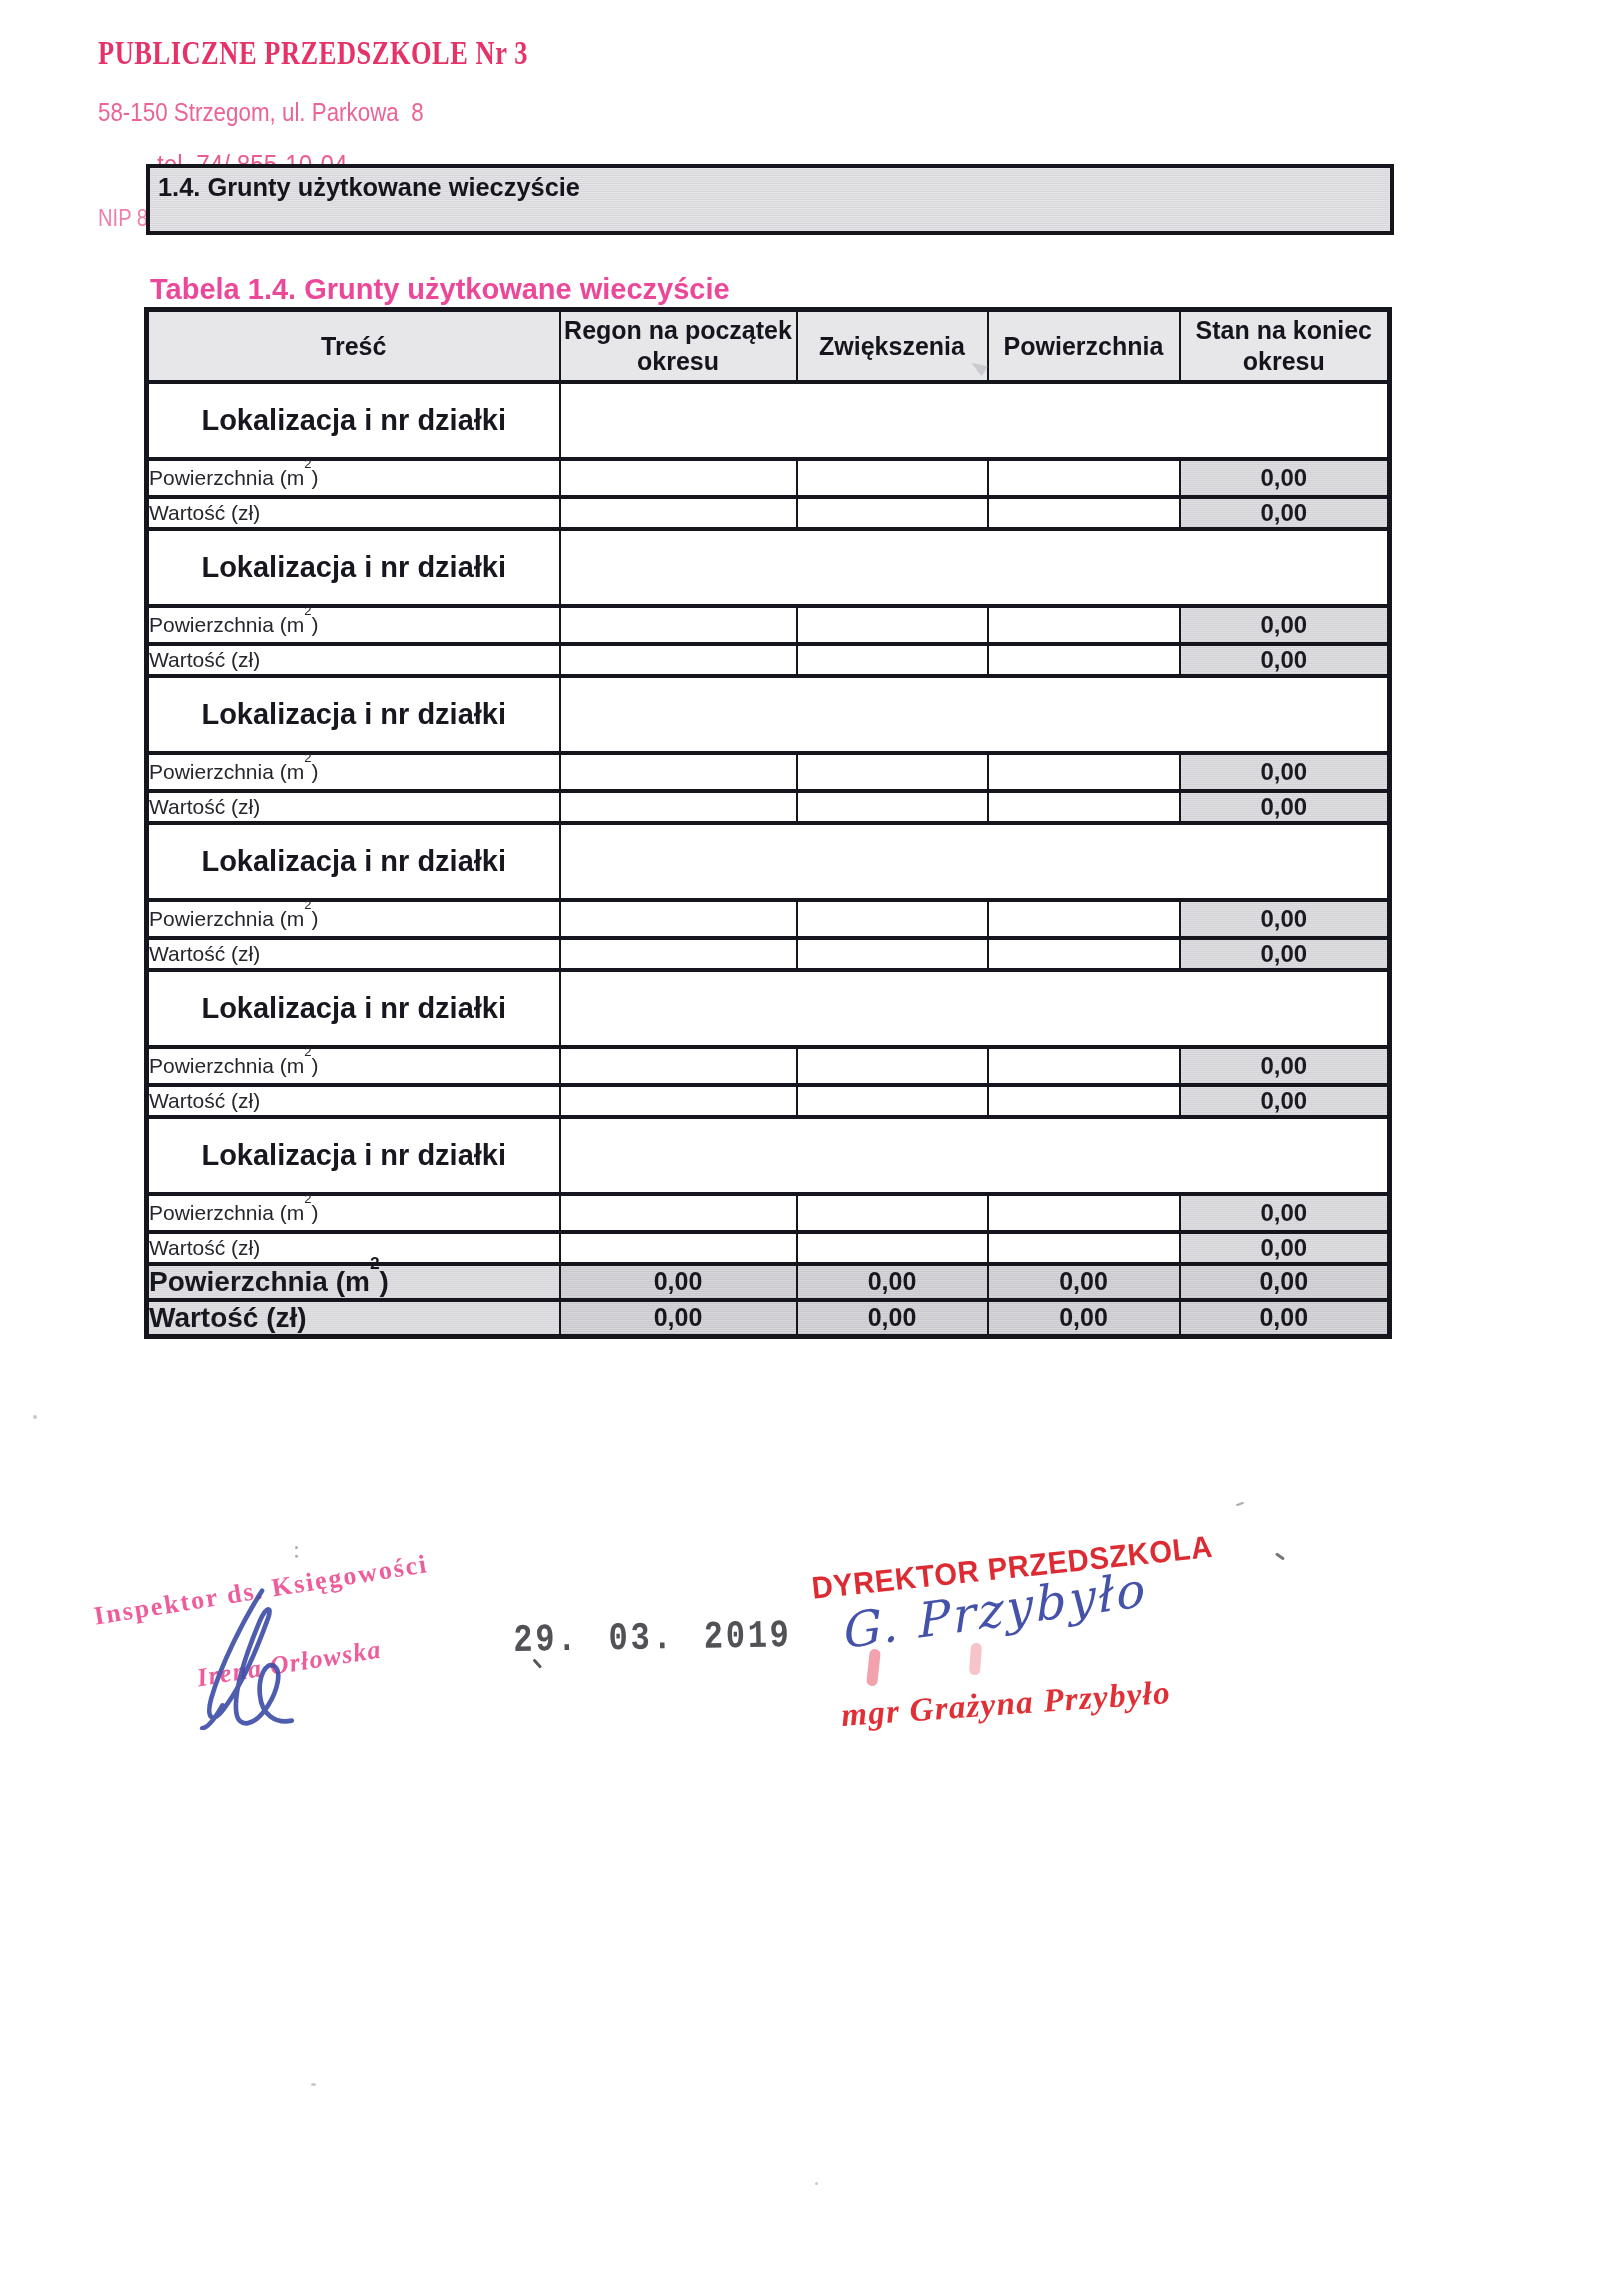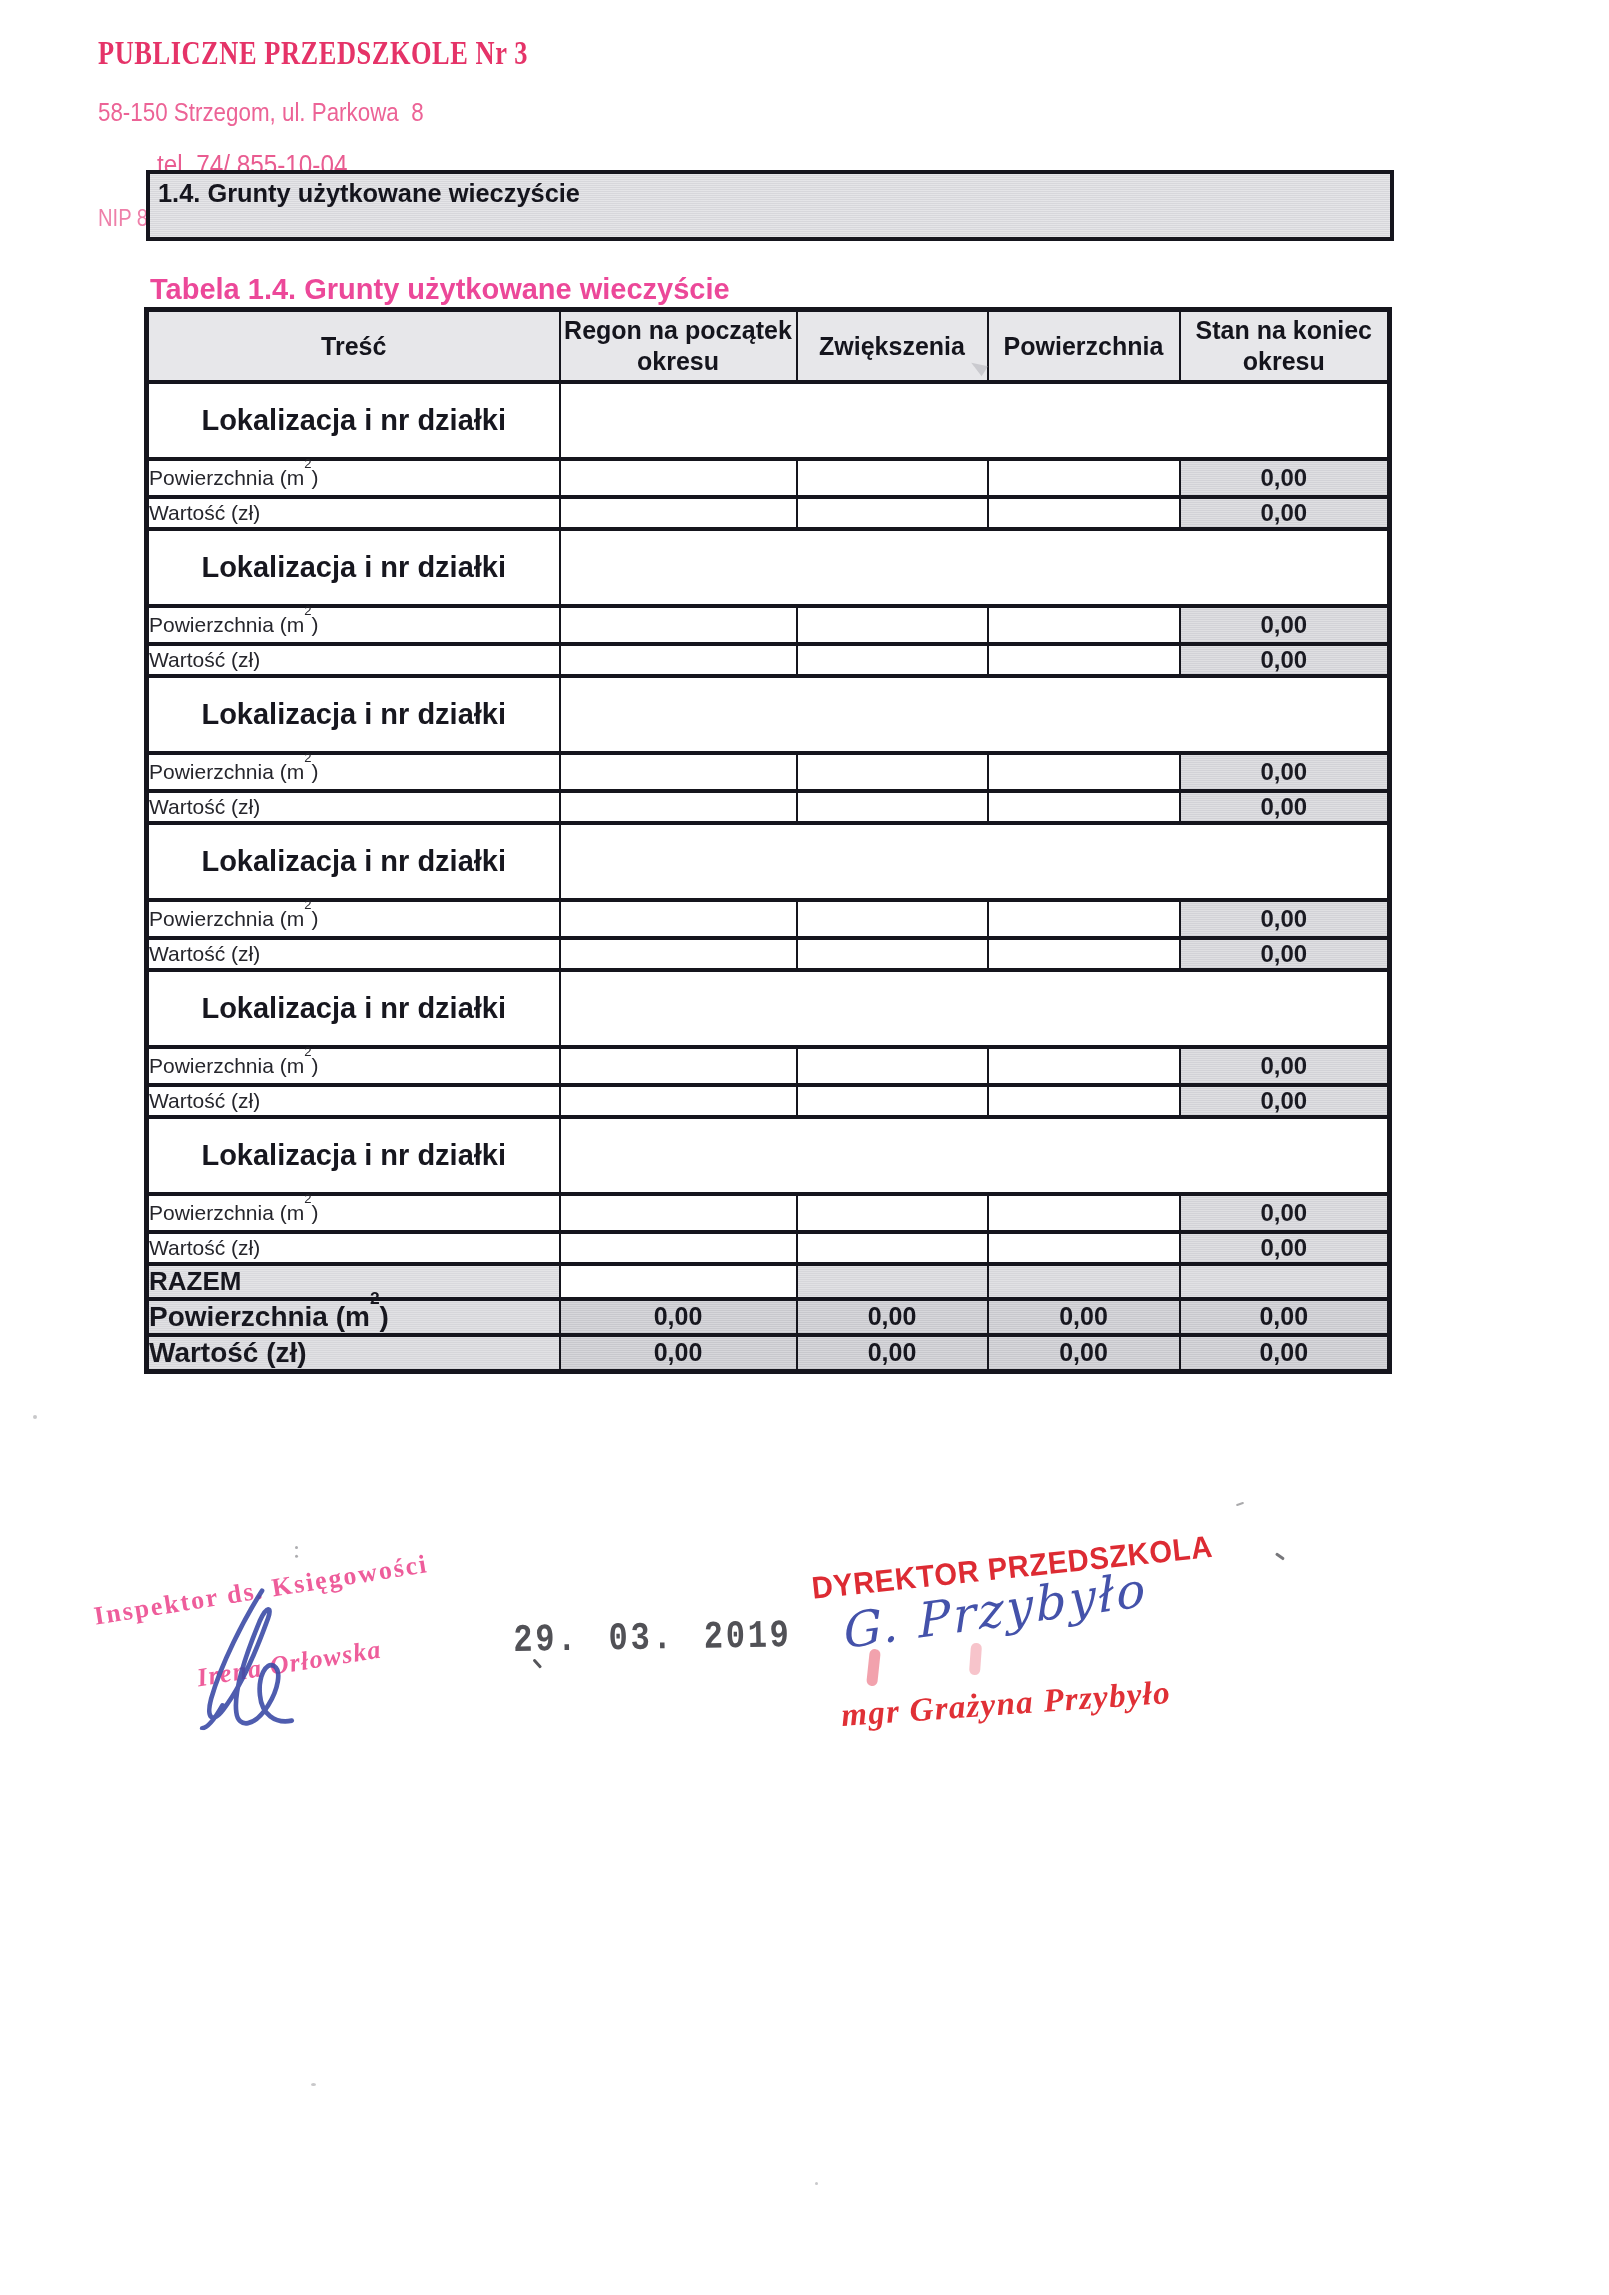--- a/index.html
+++ b/index.html
@@ -11,21 +11,21 @@
   .hdr-stamp{position:absolute;left:98px;top:12px;white-space:pre;}
   .hdr-l1{font-family:"Liberation Serif",serif;font-weight:700;font-size:33px;line-height:35px;
           color:#e53368;transform:scaleX(.80);transform-origin:left;letter-spacing:0.7px;}
   .hdr-l2{font-size:26px;line-height:28px;color:#ec6396;transform:scaleX(.86);transform-origin:left;margin-top:3.3px;}
   .hdr-l3{font-size:27px;line-height:28px;color:#e95c91;margin-left:59px;margin-top:0.7px;transform:scaleX(.9);transform-origin:left;}
   .hdr-l4{font-size:24px;line-height:25.4px;color:#ee7fa9;transform:scaleX(.84);transform-origin:left;margin-top:2px;}
   
   .section-bar{position:absolute;left:146px;top:164px;width:1248px;height:71px;box-sizing:border-box;
     border:4.7px solid #15151d;background:#d7d7db;
     background-image:repeating-linear-gradient(180deg, rgba(255,255,255,.35) 0 0.7px, rgba(0,0,0,0) 0.7px 2px);
-    padding:5.3px 0 0 8px;font-size:25.4px;font-weight:700;color:#15151d;margin-top:6px;}
+    padding:5.3px 0 0 8px;font-size:25.4px;font-weight:700;color:#15151d;}
   
   .tbl-title{position:absolute;left:150px;top:273px;font-size:29px;font-weight:700;color:#ec4899;}
   
   table.main{position:absolute;left:144px;top:307px;width:1244px;border-collapse:collapse;table-layout:fixed;
     border:5.3px solid #15151d;padding-left:48px;}
   table.main td,table.main th{border:2px solid #15151d;border-top-width:4px;border-bottom-width:4px;
     box-sizing:border-box;vertical-align:middle;padding:0;}
   .tex{background-image:repeating-linear-gradient(180deg, rgba(255,255,255,.28) 0 0.7px, rgba(0,0,0,0) 0.7px 2px);}
   th.col-h{height:72px;background-color:#e3e3e7;font-size:25px;font-weight:700;line-height:1.22;
     text-align:center;color:#15151d;}
@@ -208,27 +208,20 @@
   </tr>
   <tr class="wart-row">
     <td class="sub-label">Wartość (zł)</td>
     <td></td>
     <td></td>
     <td></td>
     <td class="val tex">0,00</td>
   </tr>
 </tbody>
   <tbody>
-    <tr>
-      <td class="razem-label tex">RAZEM</td>
-      <td class="razem-white"></td>
-      <td class="razem-gray tex"></td>
-      <td class="razem-gray tex"></td>
-      <td class="razem-gray tex"></td>
-    </tr>
     <tr class="tpow-row">
       <td class="tot-label tex"><span>Powierzchnia (m</span><sup class="sq">2</sup><span>)</span></td>
       <td class="tot-val tex">0,00</td>
       <td class="tot-val tex">0,00</td>
       <td class="tot-val tex">0,00</td>
       <td class="tot-val tex">0,00</td>
     </tr>
     <tr class="twart-row">
       <td class="tot-label tex"><span>Wartość (zł)</span><sup class="sq"></sup><span></span></td>
       <td class="tot-val tex">0,00</td>

